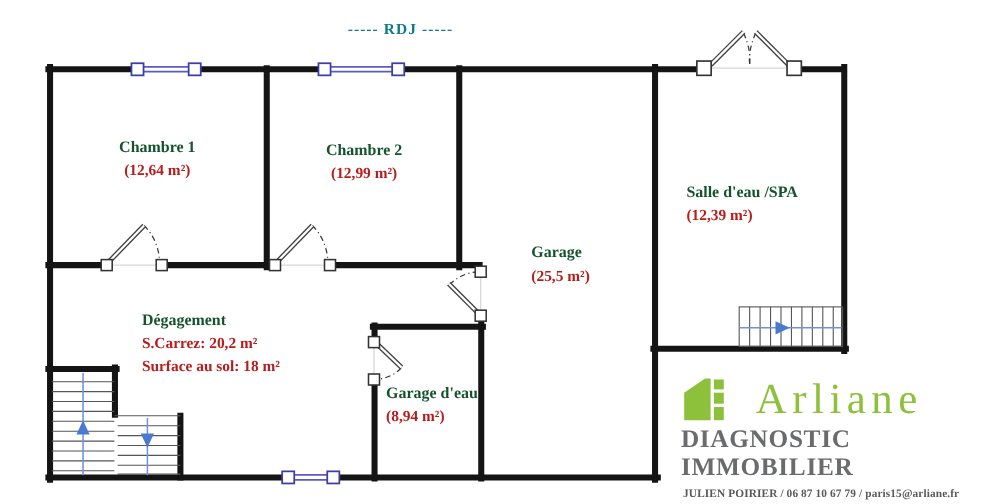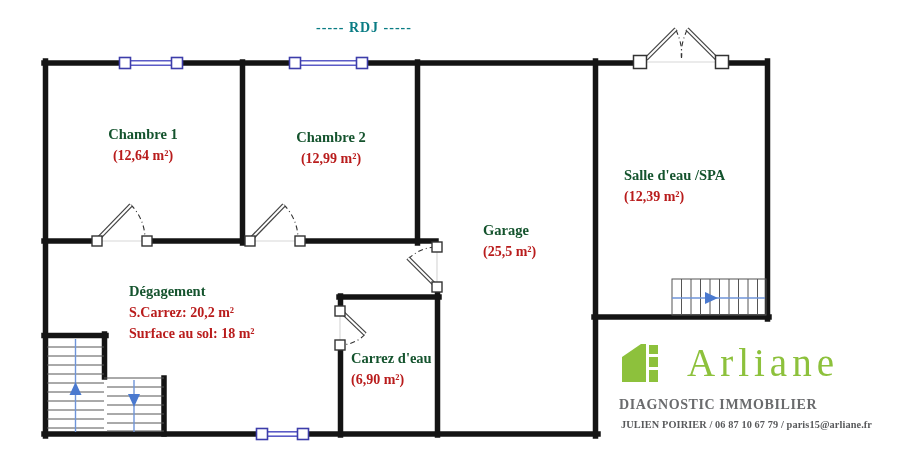--- a/index.html
+++ b/index.html
@@ -10,22 +10,22 @@
   .room-name{color:#14532d;font-weight:bold;font-size:14.5px;}
   .room-area{color:#b91c1c;font-weight:bold;font-size:14px;}
   .center{text-align:center;}
   #plan-title{position:absolute;left:264px;top:20px;width:200px;text-align:center;
               color:#0a7c84;font-weight:bold;font-size:14px;letter-spacing:1px;}
   
   #logo{position:absolute;left:617px;top:340px;width:268px;}
   #logo-row{display:flex;align-items:flex-end;}
   #logo-brand{color:#8dc13c;font-size:39px;line-height:40px;font-weight:normal;
               letter-spacing:5px;margin-left:24px;}
-  #logo-tagline{color:#6a6b6d;font-weight:bold;font-size:14px;letter-spacing:0.6px;
-                margin-top:14px;margin-left:2px;}
+  #logo-tagline{color:#6a6b6d;font-weight:bold;font-size:23px;letter-spacing:0.6px;
+                margin-top:3px;margin-left:2px;}
   #logo-contact{color:#58595b;font-weight:bold;font-size:10.3px;margin-top:6px;margin-left:4px;
                 letter-spacing:0.1px;}
 </style>
 </head>
 <body>
 
 <div id="stage">
 
   <svg id="plansvg" width="899" height="458" viewBox="0 0 899 458">
 
@@ -197,22 +197,22 @@
     <div class="room-area">(25,5 m²)</div>
   </div>
 
   <div class="lbl" style="left:129px;top:281px;">
     <div class="room-name">Dégagement</div>
     <div class="room-area">S.Carrez: 20,2 m²</div>
     <div class="room-area">Surface au sol: 18 m²</div>
   </div>
 
   <div class="lbl" style="left:351px;top:348px;">
-    <div class="room-name">Carrez d'eau</div>
-    <div class="room-area">(6,90 m²)</div>
+    <div class="room-name">Garage d'eau</div>
+    <div class="room-area">(8,94 m²)</div>
   </div>
 
   <div id="logo">
     <div id="logo-row">
       <svg width="46" height="43" viewBox="0 0 46 43">
         <polygon points="5,42 5,17 24,4 29,4 29,42" fill="#8dc13c"></polygon>
         <rect x="32" y="5" width="9" height="9" fill="#8dc13c"></rect>
         <rect x="32" y="17" width="9" height="10" fill="#8dc13c"></rect>
         <rect x="32" y="30" width="9" height="12" fill="#8dc13c"></rect>
       </svg>

